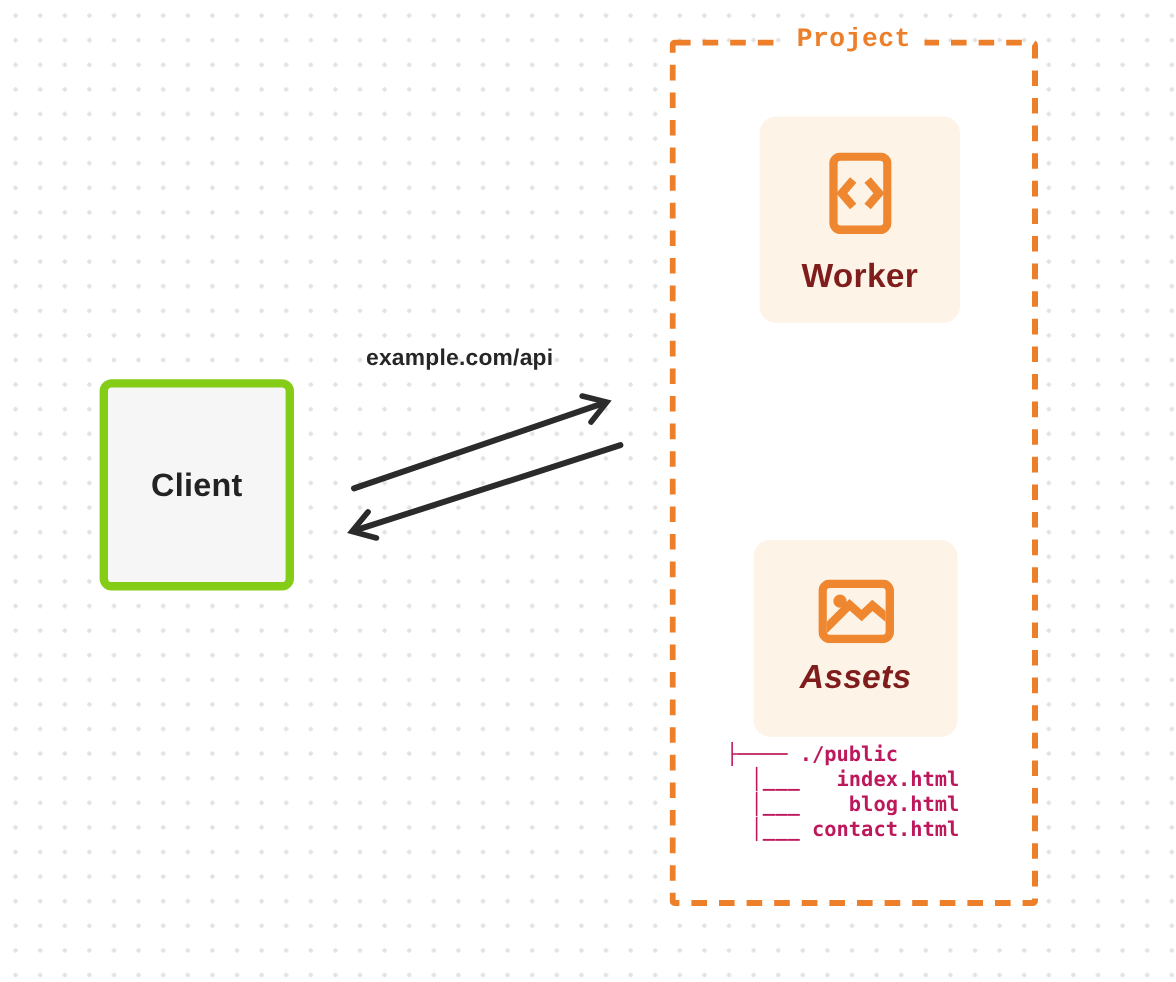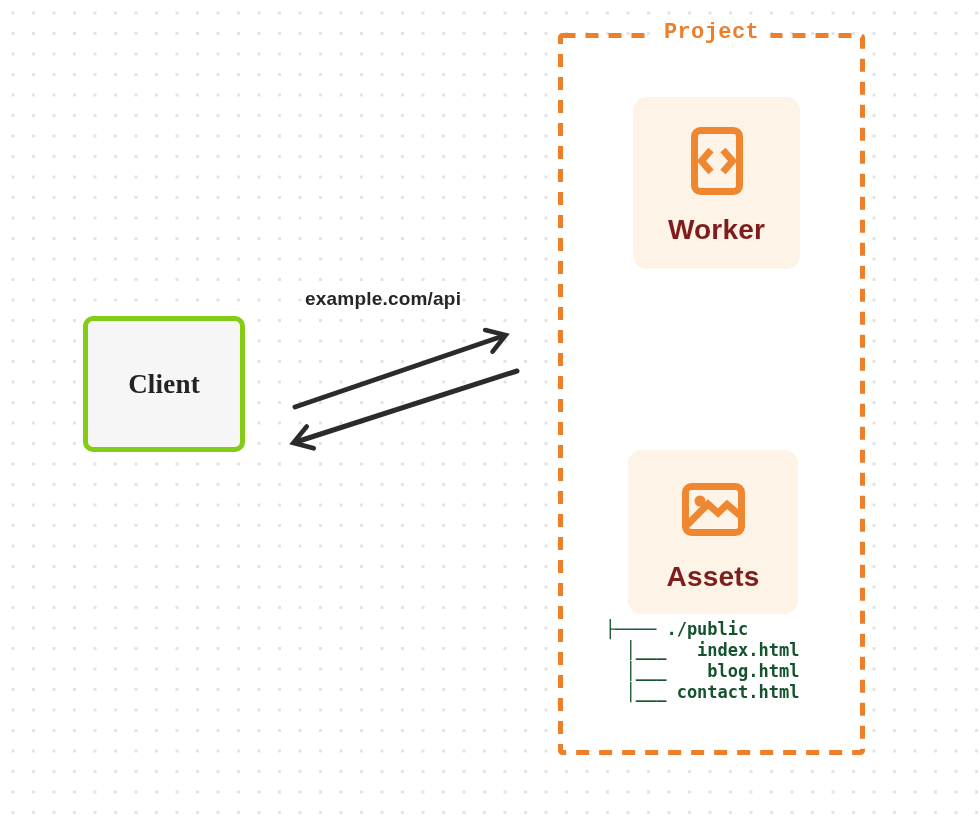--- a/index.html
+++ b/index.html
@@ -8,23 +8,23 @@
     font-family:"Liberation Sans", sans-serif;
     background-color:#ffffff;
     background-image:radial-gradient(circle, #e2e2e3 1.7px, rgba(0,0,0,0) 1.9px);
     background-size:20.5px 20.5px;
     background-position:2.75px 2.75px;
   }
   .abs{position:absolute;}
 
   
   .client-box{
-    left:83px;top:316px;width:162px;height:136px;
-    background:#f6f6f7;border:5px solid #84cc16;border-radius:10px;
-    display:flex;align-items:center;justify-content:center;box-sizing:border-box;font-family:Liberation Serif, serif;
+    left:83px;top:316px;width:162px;height:176px;
+    background:#f6f6f7;border:7px solid #84cc16;border-radius:10px;
+    display:flex;align-items:center;justify-content:center;box-sizing:border-box;
   }
   .node-label{
     font-weight:700;font-size:27px;color:#232323;letter-spacing:.2px;
   }
 
   
   .request-label{
     left:305px;top:288px;
     font-weight:700;font-size:19px;color:#262626;letter-spacing:.2px;
     white-space:nowrap;
@@ -53,27 +53,27 @@
     display:flex;flex-direction:column;align-items:center;box-sizing:border-box;
   }
   .card-worker{left:75px;top:64px;width:167px;height:172px;}
   .card-assets{left:70px;top:417px;width:170px;height:164px;}
   .card-worker .card-icon{margin-top:30px;}
   .card-assets .card-icon{margin-top:33px;}
   .card-label{
     font-weight:700;font-size:28px;color:#7f1d1d;letter-spacing:.2px;
   }
   .card-worker .card-label{margin-top:19px;}
-  .card-assets .card-label{margin-top:25px;}
+  .card-assets .card-label{margin-top:12px;font-style:italic;}
 
   
   .file-tree{
     position:absolute;left:47px;top:586px;margin:0;
     font-family:"DejaVu Sans Mono", monospace;
-    font-weight:700;font-size:17px;line-height:21px;color:#14532d;
+    font-weight:700;font-size:17px;line-height:21px;color:#be185d;
     white-space:pre;
   }
 </style>
 </head>
 <body>
 
 <svg class="abs arrows" width="980" height="818" viewBox="0 0 980 818">
   <defs>
     <marker id="head" viewBox="0 0 6 6" refX="4.2" refY="3" markerWidth="5.6" markerHeight="5.6" orient="auto" markerUnits="strokeWidth">
       <path d="M1,0.55 L4.8,3 L1,5.45" fill="none" stroke="#2b2b2b" stroke-width="1" stroke-linecap="round" stroke-linejoin="miter"></path>

